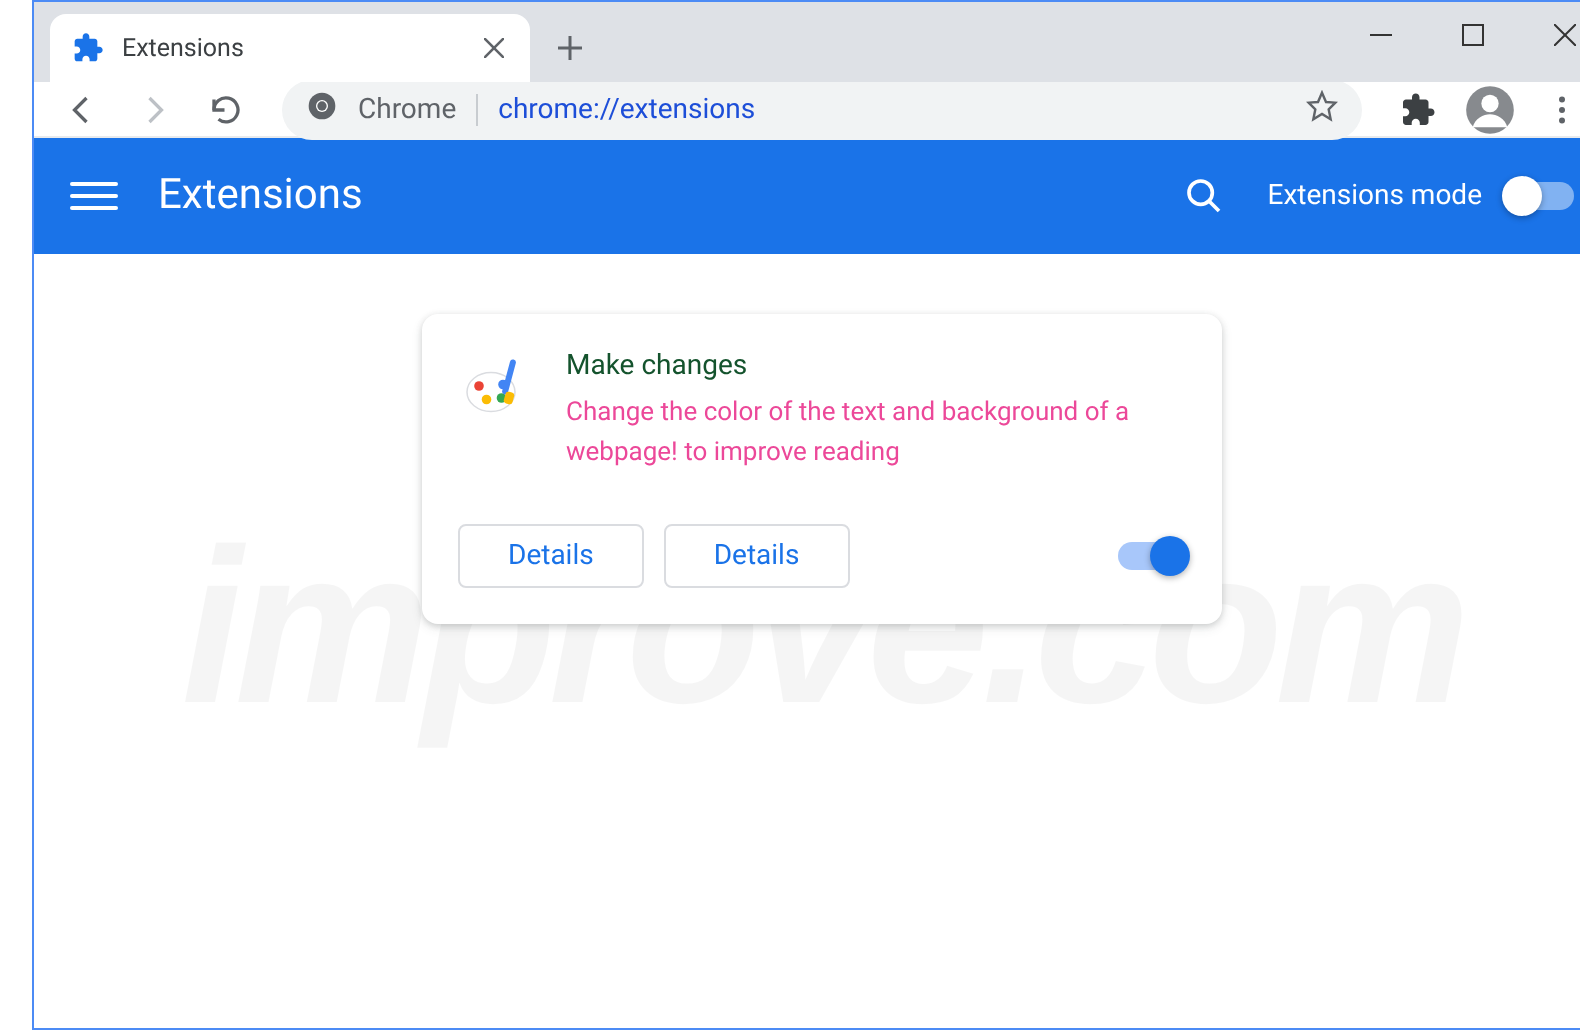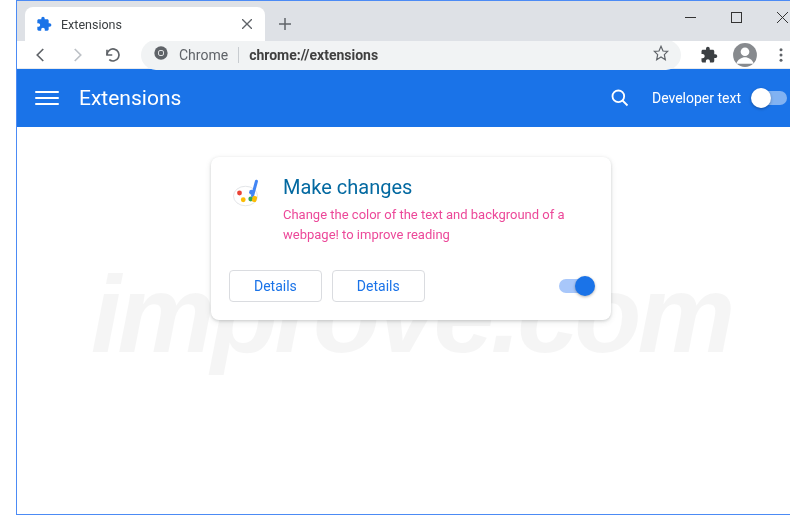--- a/index.html
+++ b/index.html
@@ -97,21 +97,21 @@
     display: flex;
     align-items: center;
     padding: 0 12px;
     margin: 0 8px;
     gap: 10px;
     color: #5f6368;
     font-size: 14px;
   }
   .omni-chrome-label { color:#5f6368; }
   .omni-sep { width:1px; height:16px; background:#c8ccd0; }
-  .omni-url { color:#404040;font-weight:bold; }
+  .omni-url { color:#1d4ed8; }
   .omni-star { margin-left:auto; color:#5f6368; }
   .ext-icon, .avatar, .menu-dots {
     width: 32px; height: 32px;
     display:flex; align-items:center; justify-content:center;
     color:#5f6368;
   }
   .avatar svg { fill:#5f6368; }
   
   .blue-header {
     height: 58px;
@@ -191,21 +191,21 @@
     display: flex;
     gap: 18px;
     margin-bottom: 26px;
   }
   .card-icon {
     width: 36px; height:36px;
     flex-shrink: 0;
     display:flex; align-items:center; justify-content:center;
   }
   .card-text { flex:1; }
-  .card-title { font-size: 20px; color:#0369a1; margin-bottom: 6px; }
+  .card-title { font-size: 14px; color:#14532d; margin-bottom: 6px; }
   .card-desc { font-size: 13px; color:#ec4899; line-height: 1.5; }
   .card-bottom {
     display: flex;
     align-items: center;
     gap: 10px;
   }
   .card-btn {
     border: 1px solid #dadce0;
     border-radius: 4px;
     padding: 7px 24px;
@@ -339,21 +339,21 @@
     </div>
     <div class="hdr-title">Extensions</div>
     <div class="hdr-spacer"></div>
     <div class="hdr-search">
       <svg width="20" height="20" viewBox="0 0 24 24" fill="none" stroke="#fff" stroke-width="2.2">
           <circle cx="10" cy="10" r="7"></circle>
           <line x1="21" y1="21" x2="15" y2="15"></line>
         </svg>
     </div>
     <div class="dev-mode">
-      <span>Developer text</span>
+      <span>Extensions mode</span>
       <div class="toggle">
         <div class="knob"></div>
       </div>
     </div>
   </div>
 
   <div class="content">
     <div class="watermark">improve.com</div>
 
     <div class="card">

